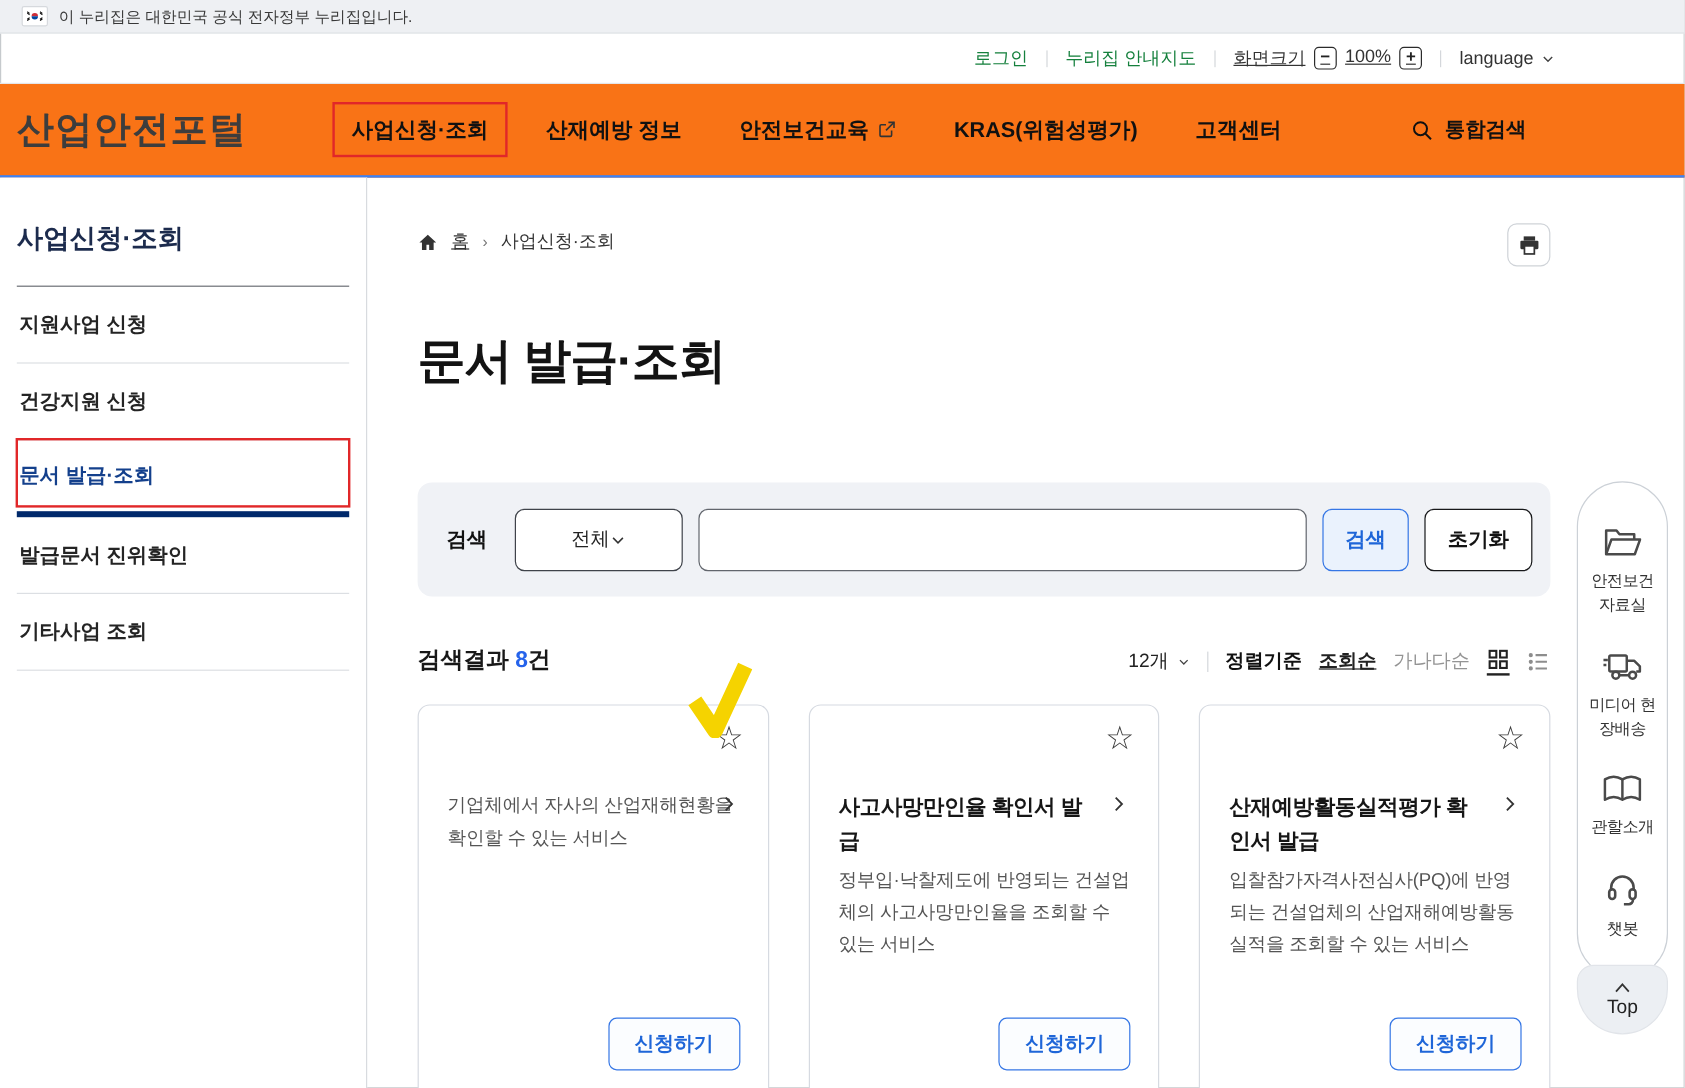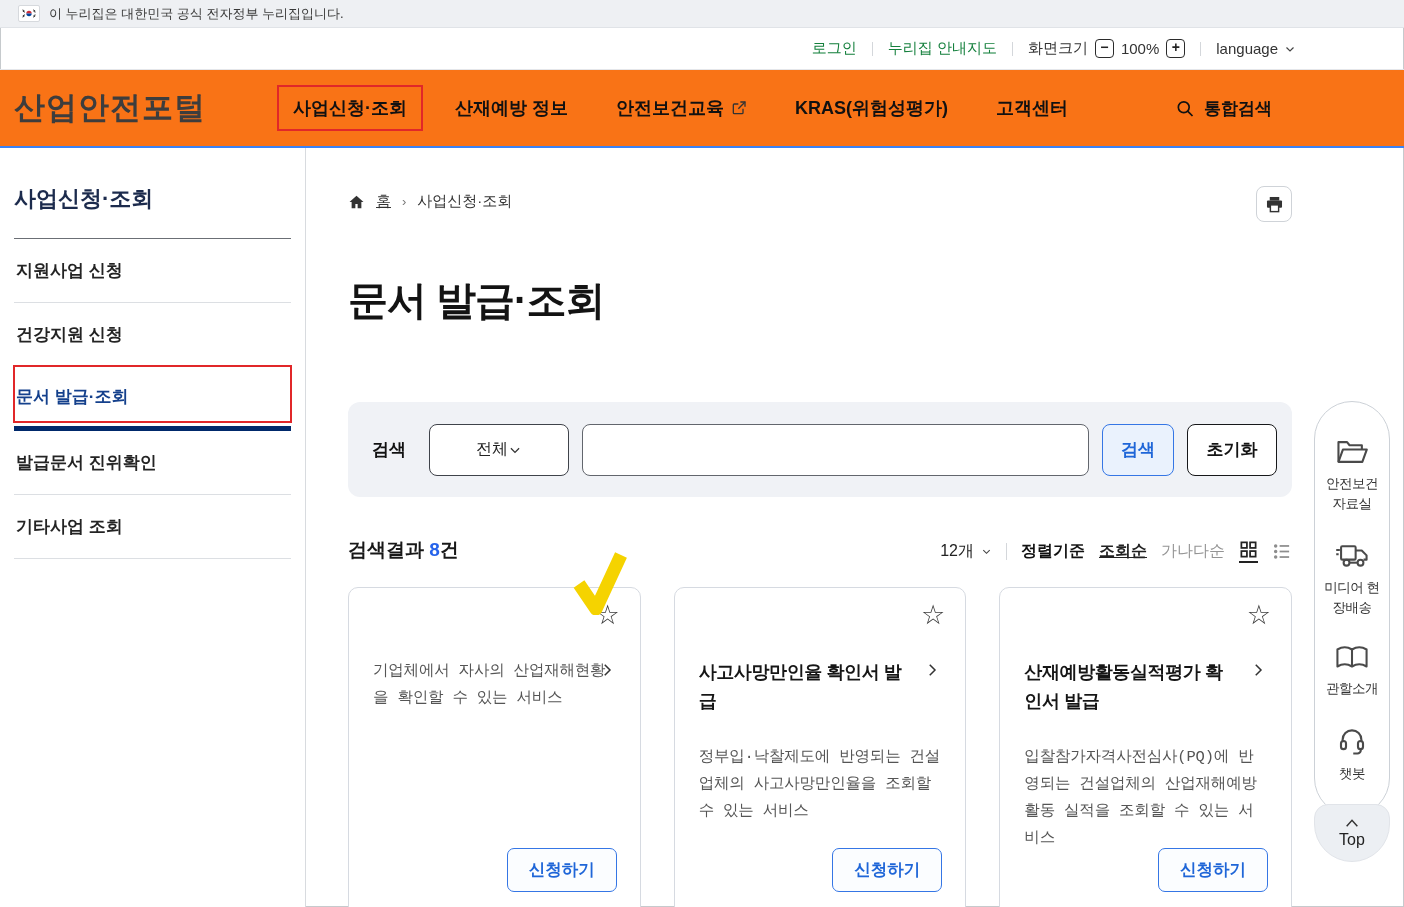--- a/index.html
+++ b/index.html
@@ -14,21 +14,21 @@
     font-size:13px; color:#383838; }
   .flag-box { width:22px; height:17px; background:#fff; border:1px solid #d6d9dd; border-radius:2px;
     display:flex; align-items:center; justify-content:center; }
 
   
   .utility { position:absolute; top:28px; left:0; right:0; height:42px; border-bottom:1px solid #e4e6ea;
     display:flex; align-items:center; justify-content:flex-end; padding-right:108px; gap:15px;
     font-size:15px; color:#333; }
   .utility a { color:#15803d; text-decoration:none; cursor:pointer;text-align:center; }
   .u-sep { width:1px; height:14px; background:#d4d7db; }
-  .zoom-group { display:flex; align-items:center; gap:7px; }
+  .zoom-group { display:flex; gap:7px;text-decoration:underline; }
   .zoom-btn { width:19px; height:19px; border:1.5px solid #2b2b2b; border-radius:4px; background:#fff;
     font-size:14px; font-weight:bold; line-height:15px; text-align:center; color:#222; cursor:pointer; }
   .lang { display:flex; align-items:center; gap:6px; cursor:pointer; }
 
   
   .header { position:absolute; top:70px; left:0; right:0; height:78px; border-bottom:2px solid #3b82f6; background:#f97316; }
   .logo { position:absolute; left:14px; top:50%; transform:translateY(-50%);
     font-size:31px; font-weight:bold; color:#3d3d3d; letter-spacing:1px; cursor:pointer; }
   .nav { position:absolute; left:293px; top:0; height:100%; display:flex; align-items:center; gap:48px; }
   .nav-item { position:relative; font-size:18px; font-weight:bold; color:#111; cursor:pointer;
@@ -86,21 +86,21 @@
   .view-btn { cursor:pointer; display:flex; align-items:flex-end; }
   .view-btn.active { border-bottom:2px solid #222; padding-bottom:2px; }
 
   .cards { margin-top:24px; display:grid; grid-template-columns:repeat(3,1fr); gap:33px; }
   .card { position:relative; height:332px; background:#fff; border:1px solid #d6dae1; border-radius:10px;
     padding:26px 24px 0; }
   .card-star { position:absolute; top:14px; right:20px; font-size:27px; color:#3c3c3c; cursor:pointer; line-height:1; }
   .card-head { margin-top:44px; position:relative; padding-right:30px; cursor:pointer; }
   .card-title { font-size:18px; font-weight:bold; color:#161616; line-height:1.6; letter-spacing:-0.4px; }
   .card-arrow { position:absolute; right:0; top:3px; }
-  .card-desc { margin-top:28px; font-size:15.5px; color:#555; line-height:1.75; letter-spacing:-0.2px;font-family:Liberation Mono, monospace; }
+  .card-desc { margin-top:4px; font-size:15.5px; color:#555; line-height:1.75; letter-spacing:-0.2px; }
   .btn-apply { position:absolute; right:23px; bottom:26px; height:44px; padding:0 21px;
     background:#fbfdff; border:1px solid #3576e5; color:#1f66d8; font-size:16.5px; font-weight:bold;
     border-radius:7px; cursor:pointer; }
 
   
   .quickmenu { position:absolute; right:14px; top:401px; width:76px; background:#fff;
     border:1px solid #ccd1d7; border-radius:38px; padding:36px 4px 30px; display:flex;
     flex-direction:column; align-items:center; gap:27px; }
   .qm-item { display:flex; flex-direction:column; align-items:center; gap:8px; cursor:pointer; }
   .qm-label { font-size:13.5px; color:#333; text-align:center; line-height:1.5; letter-spacing:-0.5px; }

